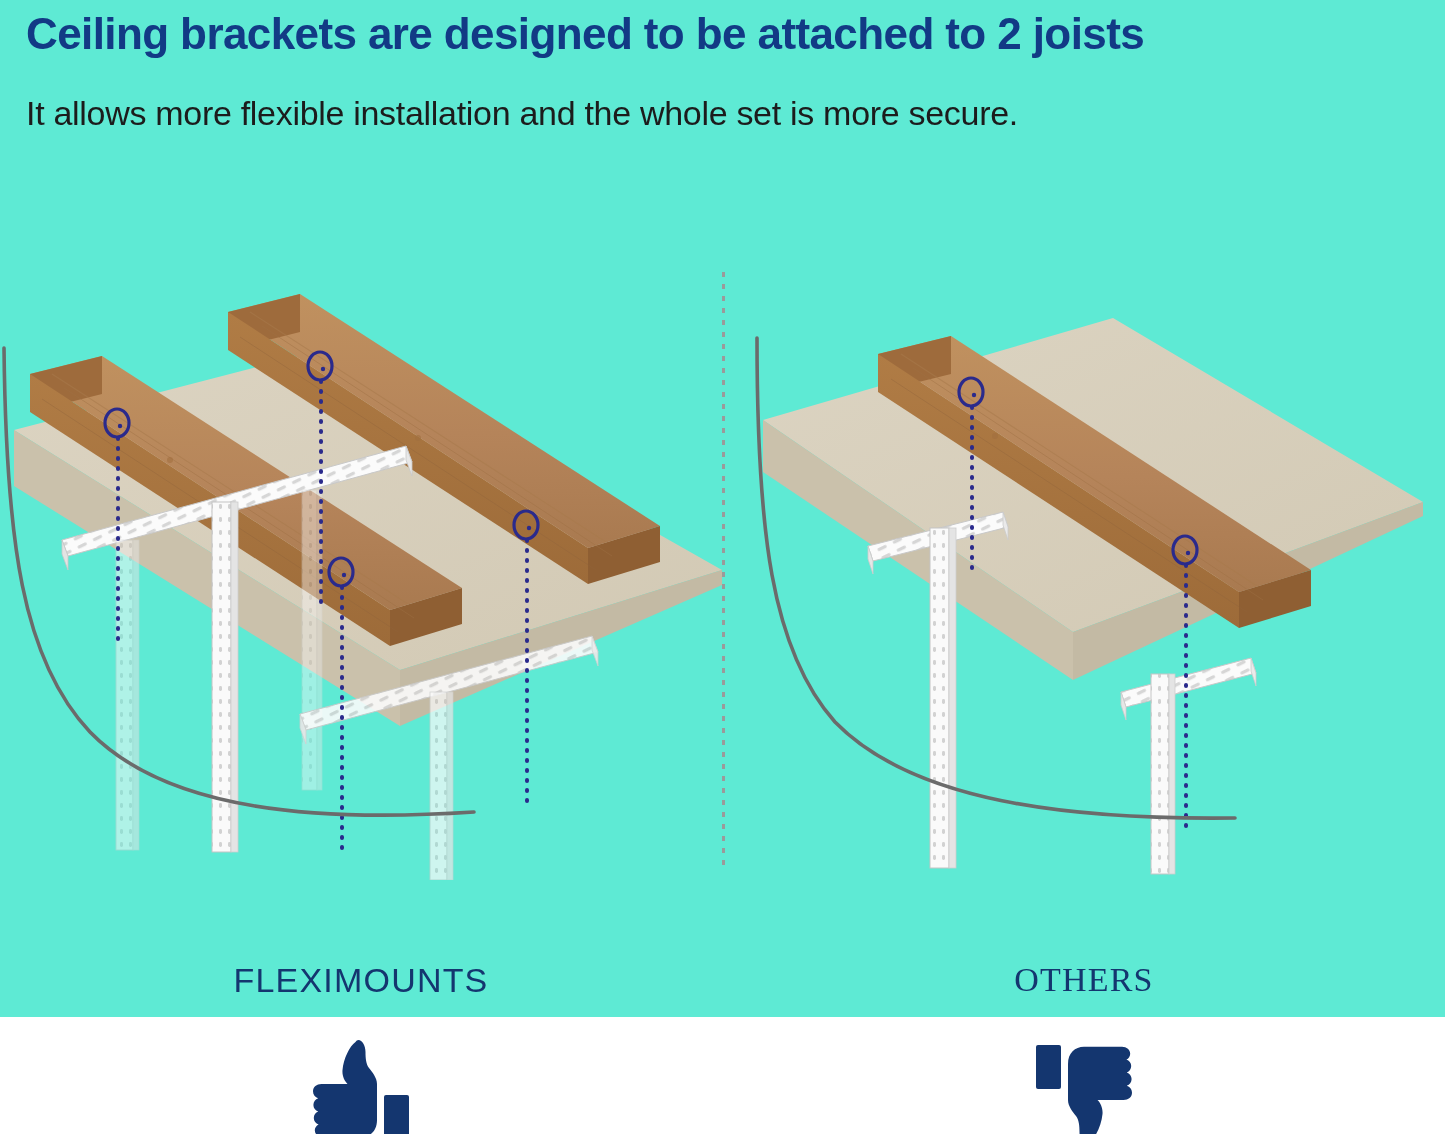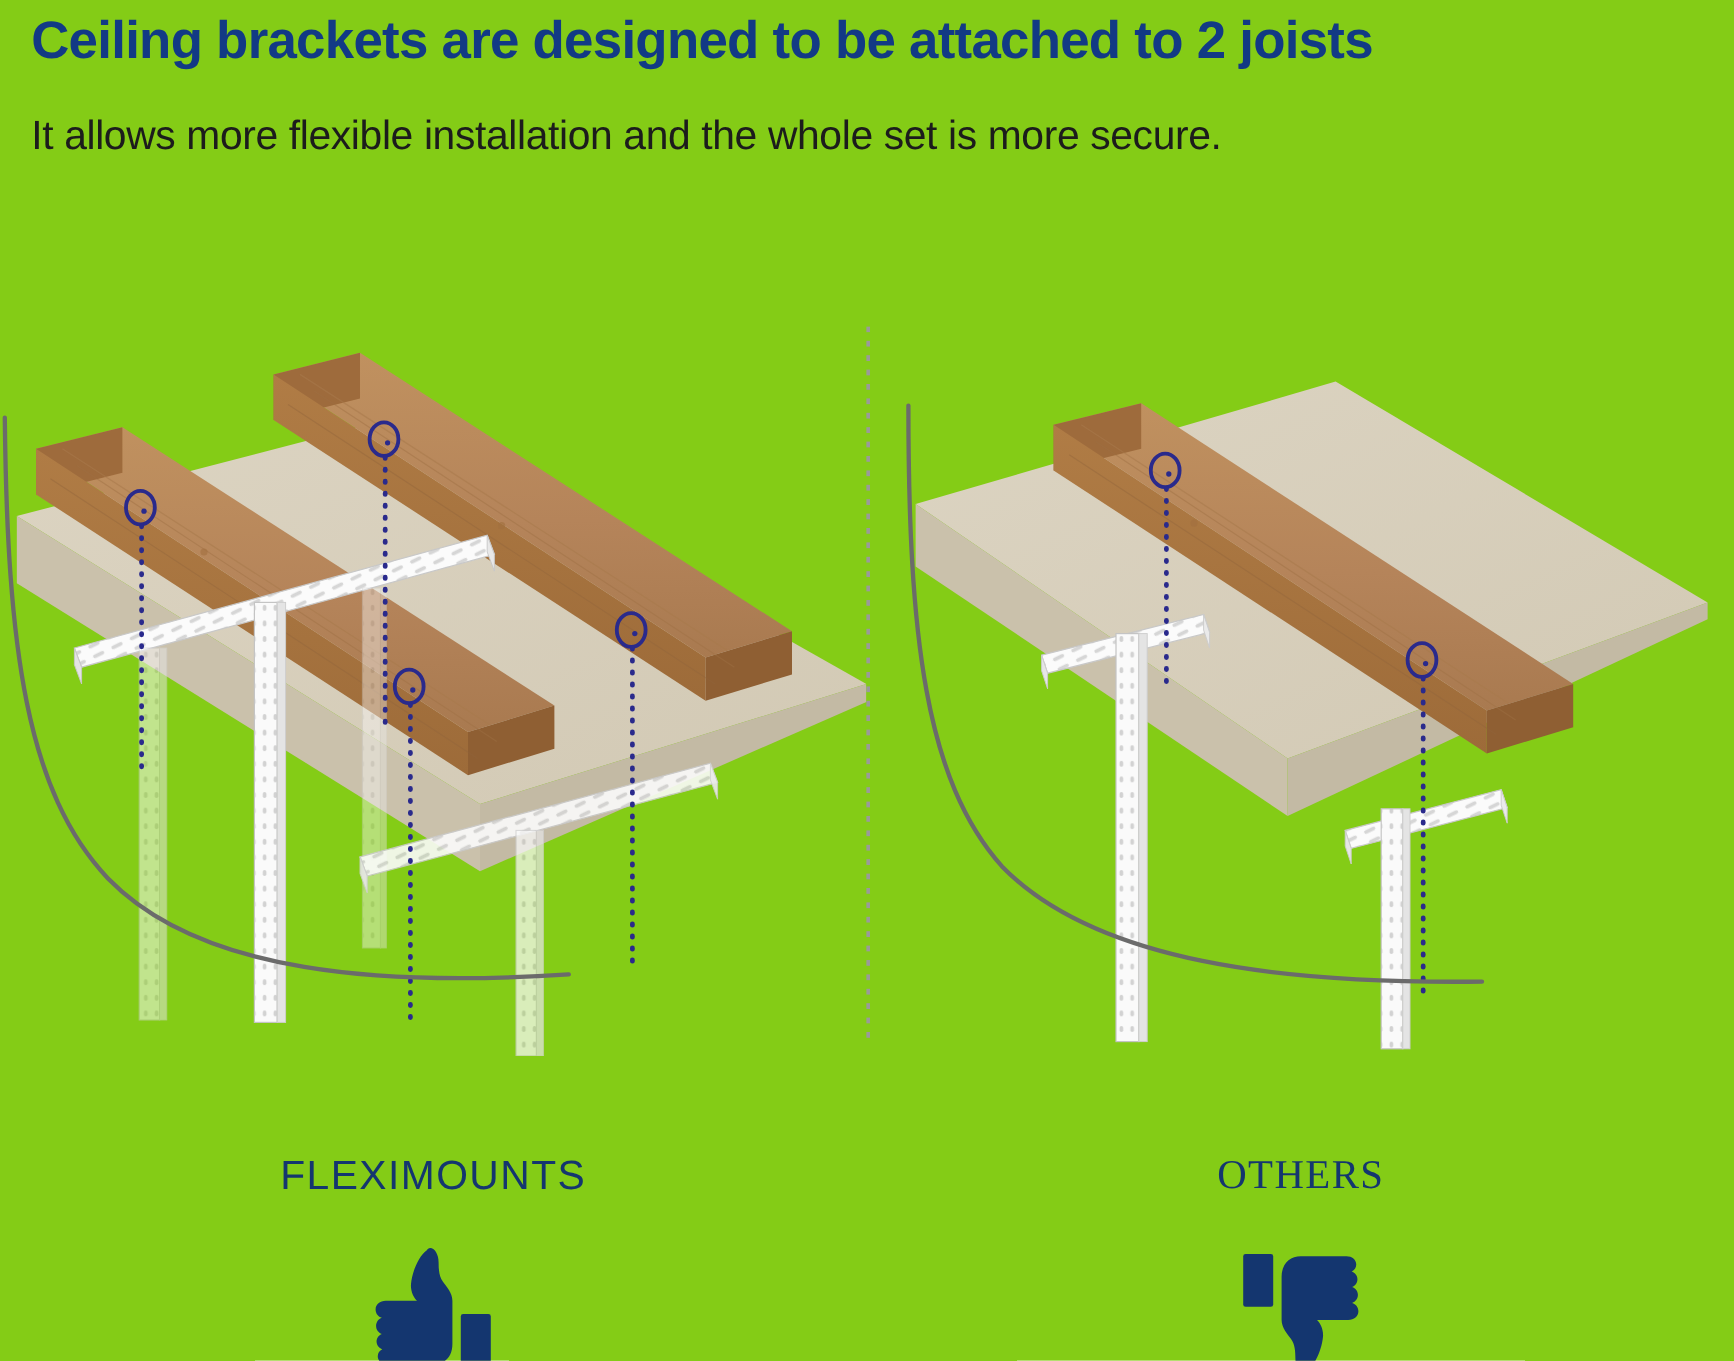--- a/index.html
+++ b/index.html
@@ -6,22 +6,22 @@
   html, body {
     width: 1445px;
     height: 1134px;
     background: #ffffff;
     font-family: "Liberation Sans", sans-serif;
     overflow: hidden;
   }
   #page {
     position: relative;
     width: 1445px;
-    height: 1134px;
-    background: #84cc16;
+    height: 1017px;
+    background: #5eead4;
     padding-left: 22px;
   }
 
   
   #header {
     position: absolute;
     left: 0; top: 0;
     width: 1445px;
     padding: 6px 26px 0 26px;
   }

